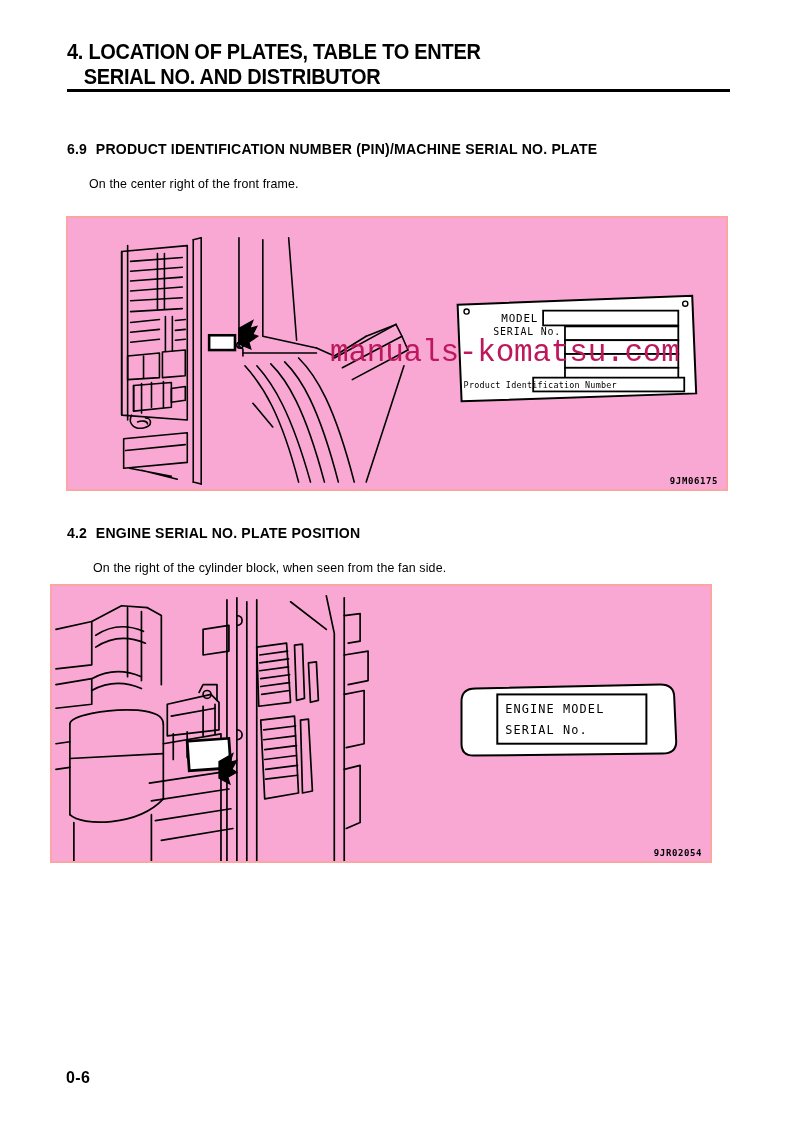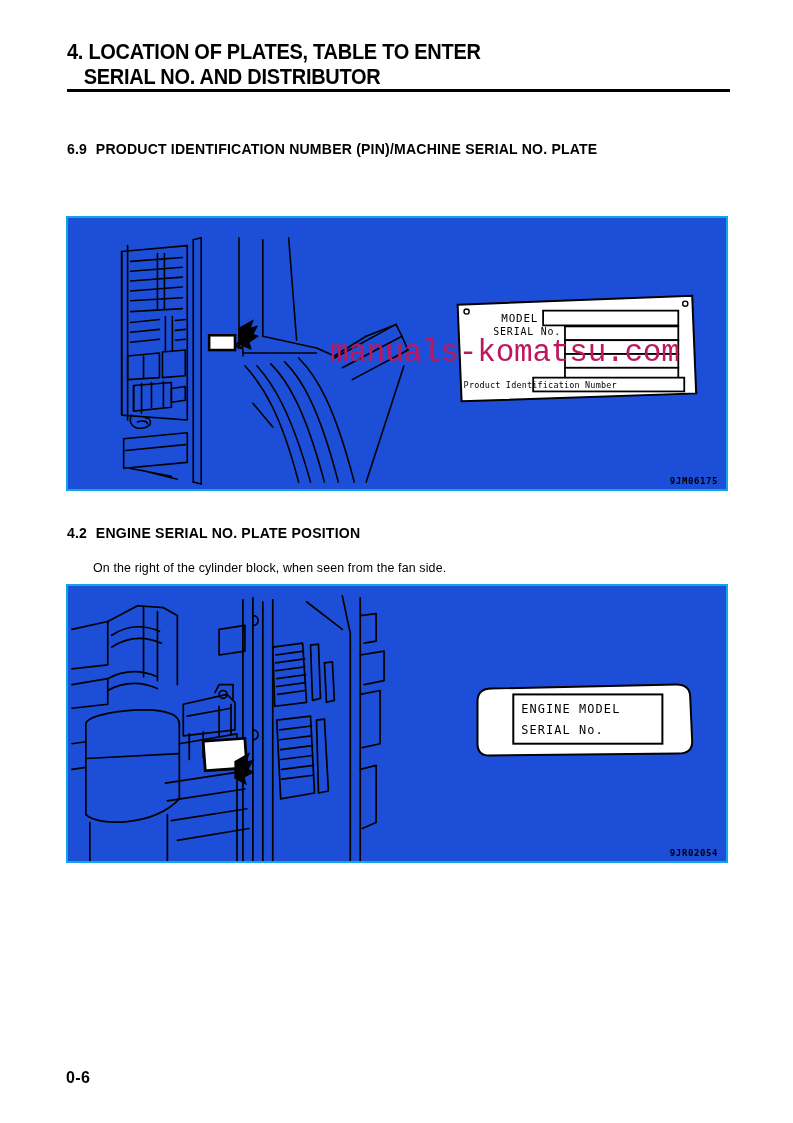--- a/index.html
+++ b/index.html
@@ -73,27 +73,27 @@
     line-height: 17px;
     letter-spacing: 0.15px;
     white-space: nowrap;
   }
   .body41 { left: 89px; top: 176px; }
   .body42 { left: 93px; top: 560px; }
 
   
   .figure {
     position: absolute;
-    border: 2px solid #0ea5e9;
-    background: #1d4ed8;
+    border: 2px solid #fca5a5;
+    background: #f9a8d4;
     box-sizing: border-box;
     overflow: hidden;
   }
   #figure-1 { left: 66px; top: 216px; width: 662px; height: 275px; }
-  #figure-2 { left: 66px; top: 584px; width: 662px; height: 279px; }
+  #figure-2 { left: 50px; top: 584px; width: 662px; height: 279px; }
 
   .fig-code {
     position: absolute;
     right: 8px;
     bottom: 3px;
     font-family: "DejaVu Sans Mono", monospace;
     font-size: 9px;
     letter-spacing: 0.6px;
     font-weight: bold;
     transform: scaleY(0.9);
@@ -146,20 +146,21 @@
     <div class="line line1">4. LOCATION OF PLATES, TABLE TO ENTER</div>
     <div class="line line2">SERIAL NO. AND DISTRIBUTOR</div>
   </div>
   <div class="head-rule"></div>
 
   <div class="section-head sec41">
     <span class="sec-num">6.9</span><span>PRODUCT IDENTIFICATION NUMBER (PIN)/MACHINE SERIAL NO. PLATE</span>
   </div>
 
   <div class="body-text body41">
+    <div>On the center right of the front frame.</div>
   </div>
 
   <div class="figure" id="figure-1">
     <svg class="fig-svg" viewBox="0 0 662 275" preserveAspectRatio="none">
       <g fill="none" stroke="#000" stroke-width="1.6" stroke-linecap="round" stroke-linejoin="round">
 
         <path d="M54 34 L54 200 M60 28 L60 205"></path>
         <path d="M54 34 L120 28 L120 205 L54 200 Z"></path>
         <path d="M63 44 L115 40 M63 54 L115 50 M63 64 L115 60 M63 74 L115 70
                  M63 84 L115 81 M63 95 L115 92"></path>

